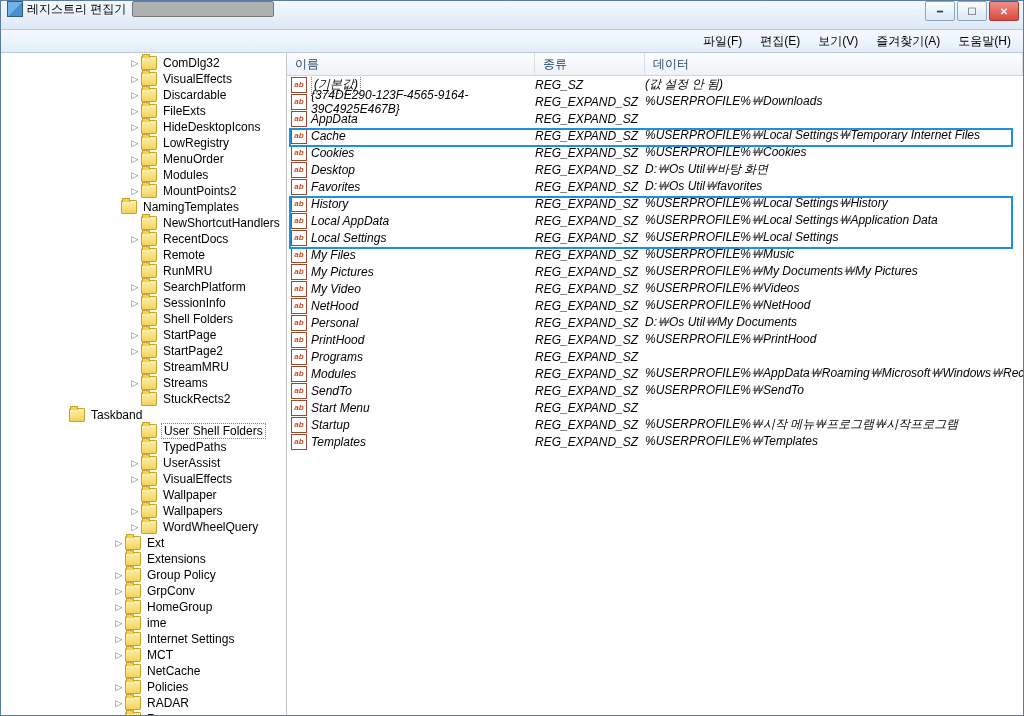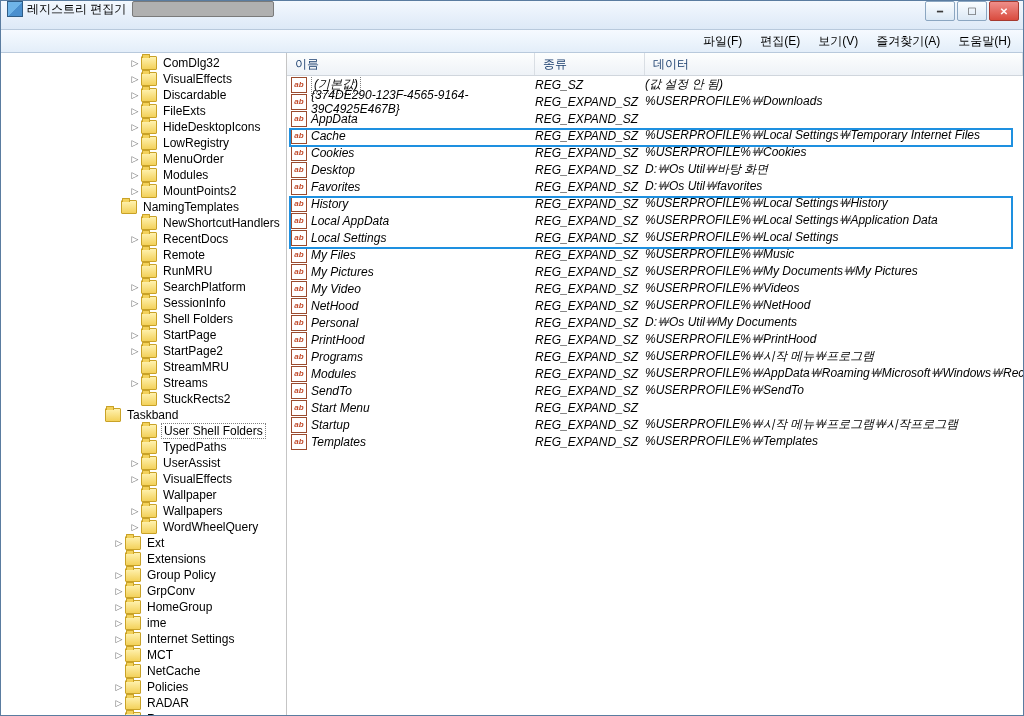--- a/index.html
+++ b/index.html
@@ -313,21 +313,21 @@
           <div class="tree-row" style="padding-left: 128px;">
             <span class="expander">▷</span>
             <span class="folder-ico"></span>
             <span class="tree-label">Streams</span>
           </div>
           <div class="tree-row" style="padding-left: 128px;">
             <span class="expander"></span>
             <span class="folder-ico"></span>
             <span class="tree-label">StuckRects2</span>
           </div>
-          <div class="tree-row" style="padding-left: 92px;">
+          <div class="tree-row" style="padding-left: 56px;">
             <span class="expander"></span>
             <span class="folder-ico"></span>
             <span class="tree-label">Taskband</span>
           </div>
           <div class="tree-row selected" style="padding-left: 128px;">
             <span class="expander"></span>
             <span class="folder-ico"></span>
             <span class="tree-label">User Shell Folders</span>
           </div>
           <div class="tree-row" style="padding-left: 128px;">
@@ -556,21 +556,20 @@
             </div>
             <div class="c-type">REG_EXPAND_SZ</div>
             <div class="c-data">%USERPROFILE%￦PrintHood</div>
           </div>
           <div class="list-row">
             <div class="c-name">
               <span class="val-ico">ab</span>
               <span>Programs</span>
             </div>
             <div class="c-type">REG_EXPAND_SZ</div>
-            <div class="c-data">%USERPROFILE%￦시작 메뉴￦프로그램</div>
           </div>
           <div class="list-row">
             <div class="c-name">
               <span class="val-ico">ab</span>
               <span>Modules</span>
             </div>
             <div class="c-type">REG_EXPAND_SZ</div>
             <div class="c-data">%USERPROFILE%￦AppData￦Roaming￦Microsoft￦Windows￦Recent</div>
           </div>
           <div class="list-row">

